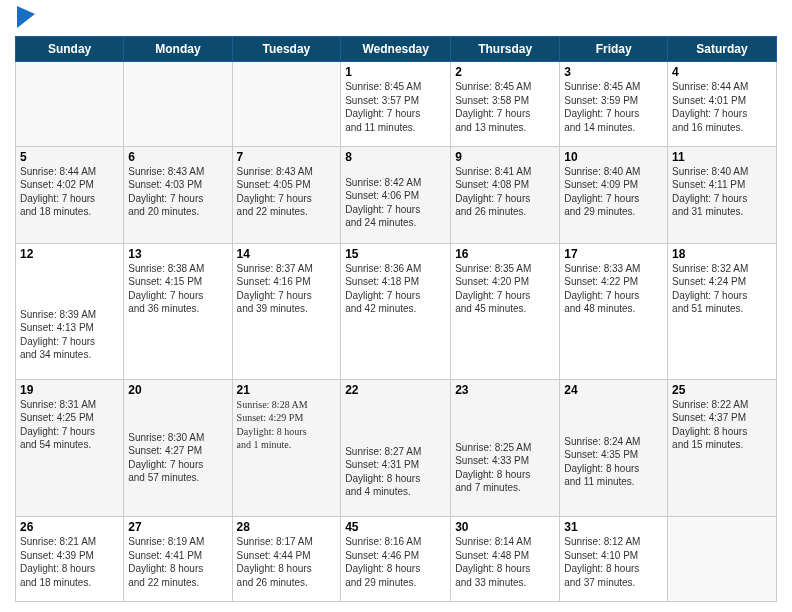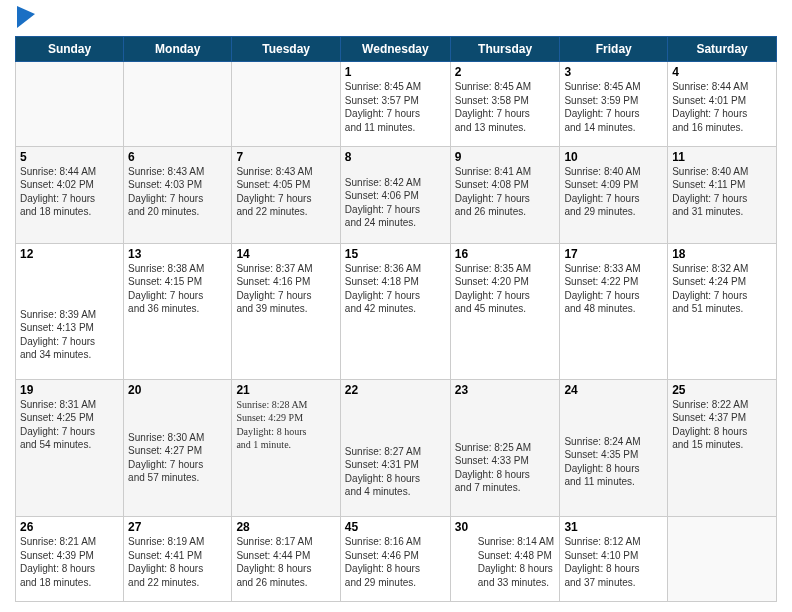--- a/index.html
+++ b/index.html
@@ -347,21 +347,21 @@
           </td>
           <td>
             <span class="day-number">45</span>
             <div class="day-info" style="white-space: pre-line;">Sunrise: 8:16 AM
 Sunset: 4:46 PM
 Daylight: 8 hours
 and 29 minutes.</div>
           </td>
           <td>
             <span class="day-number">30</span>
-            <div class="day-info" style="white-space: pre-line; margin-left: 23px;">Sunrise: 8:14 AM
+            <div class="day-info" style="white-space: pre-line;">Sunrise: 8:14 AM
 Sunset: 4:48 PM
 Daylight: 8 hours
 and 33 minutes.</div>
           </td>
           <td>
             <span class="day-number">31</span>
             <div class="day-info" style="white-space: pre-line;">Sunrise: 8:12 AM
 Sunset: 4:10 PM
 Daylight: 8 hours
 and 37 minutes.</div>

